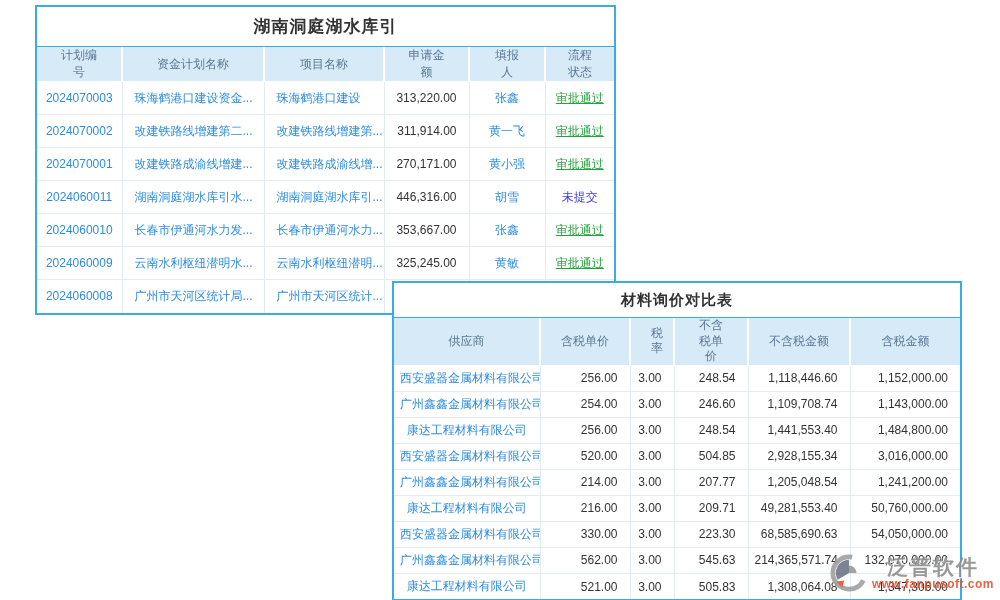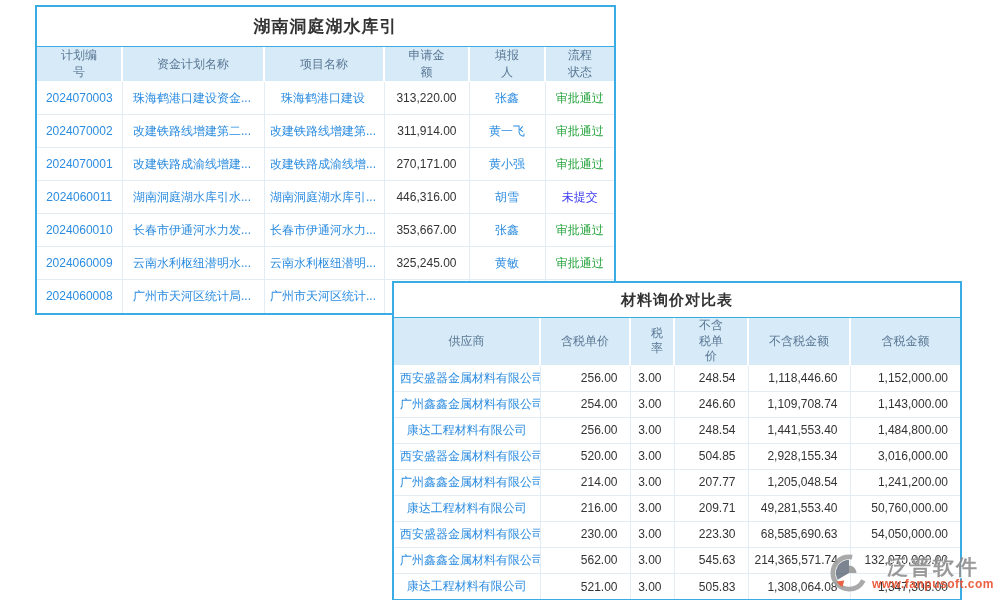--- a/index.html
+++ b/index.html
@@ -74,23 +74,23 @@
   .plan-panel .c5{width:69px}
   
   .quote-panel .c0{width:146px}
   .quote-panel .c1{width:90px}
   .quote-panel .c2{width:44px}
   .quote-panel .c3{width:74px}
   .quote-panel .c4{width:102px}
   .quote-panel .c5{width:110px}
 
   td.link{color:var(--link)}
-  td.left{text-align:center;padding-left:4px}
+  td.left{text-align:left;padding-left:12px}
   td.num{text-align:right;padding-right:12px}
-  td.status-approved{color:var(--green);}
+  td.status-approved{color:var(--green);text-decoration:underline}
   td.status-unsubmitted{color:var(--blue-status);}
 
   
   .watermark{
     position:absolute;
     right:6px;bottom:8px;
     z-index:3;
     display:flex;align-items:center;gap:4px;
     opacity:.9;
     pointer-events:none;
@@ -241,21 +241,21 @@
         <tr>
           <td class="c0 link">康达工程材料有限公司</td>
           <td class="c1 num">216.00</td>
           <td class="c2 num">3.00</td>
           <td class="c3 num">209.71</td>
           <td class="c4 num">49,281,553.40</td>
           <td class="c5 num">50,760,000.00</td>
         </tr>
         <tr>
           <td class="c0 link">西安盛器金属材料有限公司</td>
-          <td class="c1 num">230.00</td>
+          <td class="c1 num">330.00</td>
           <td class="c2 num">3.00</td>
           <td class="c3 num">223.30</td>
           <td class="c4 num">68,585,690.63</td>
           <td class="c5 num">54,050,000.00</td>
         </tr>
         <tr>
           <td class="c0 link">广州鑫鑫金属材料有限公司</td>
           <td class="c1 num">562.00</td>
           <td class="c2 num">3.00</td>
           <td class="c3 num">545.63</td>

